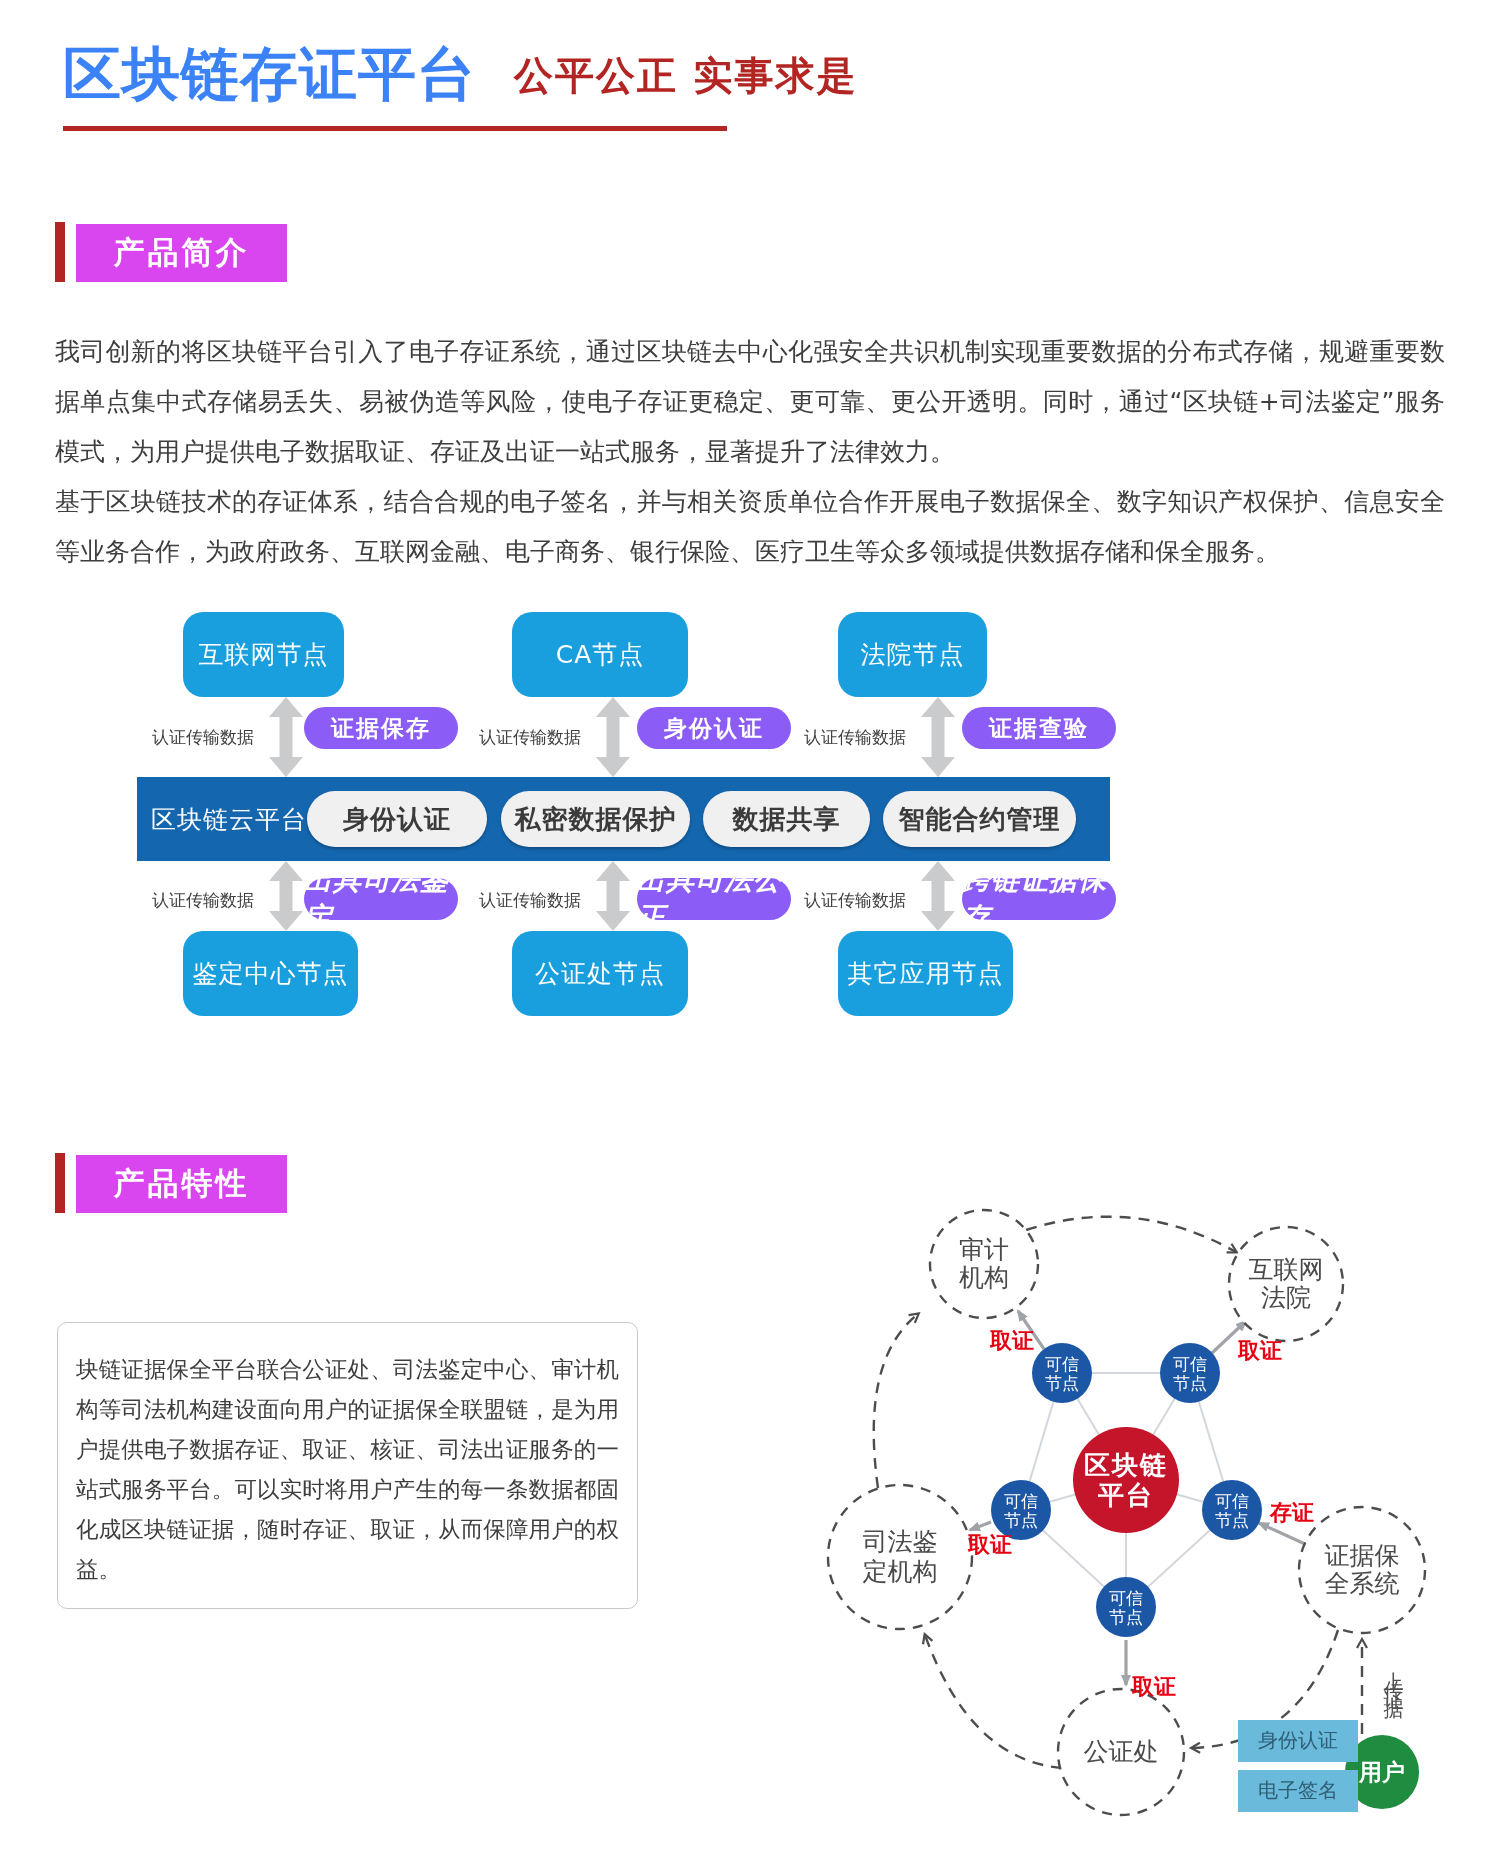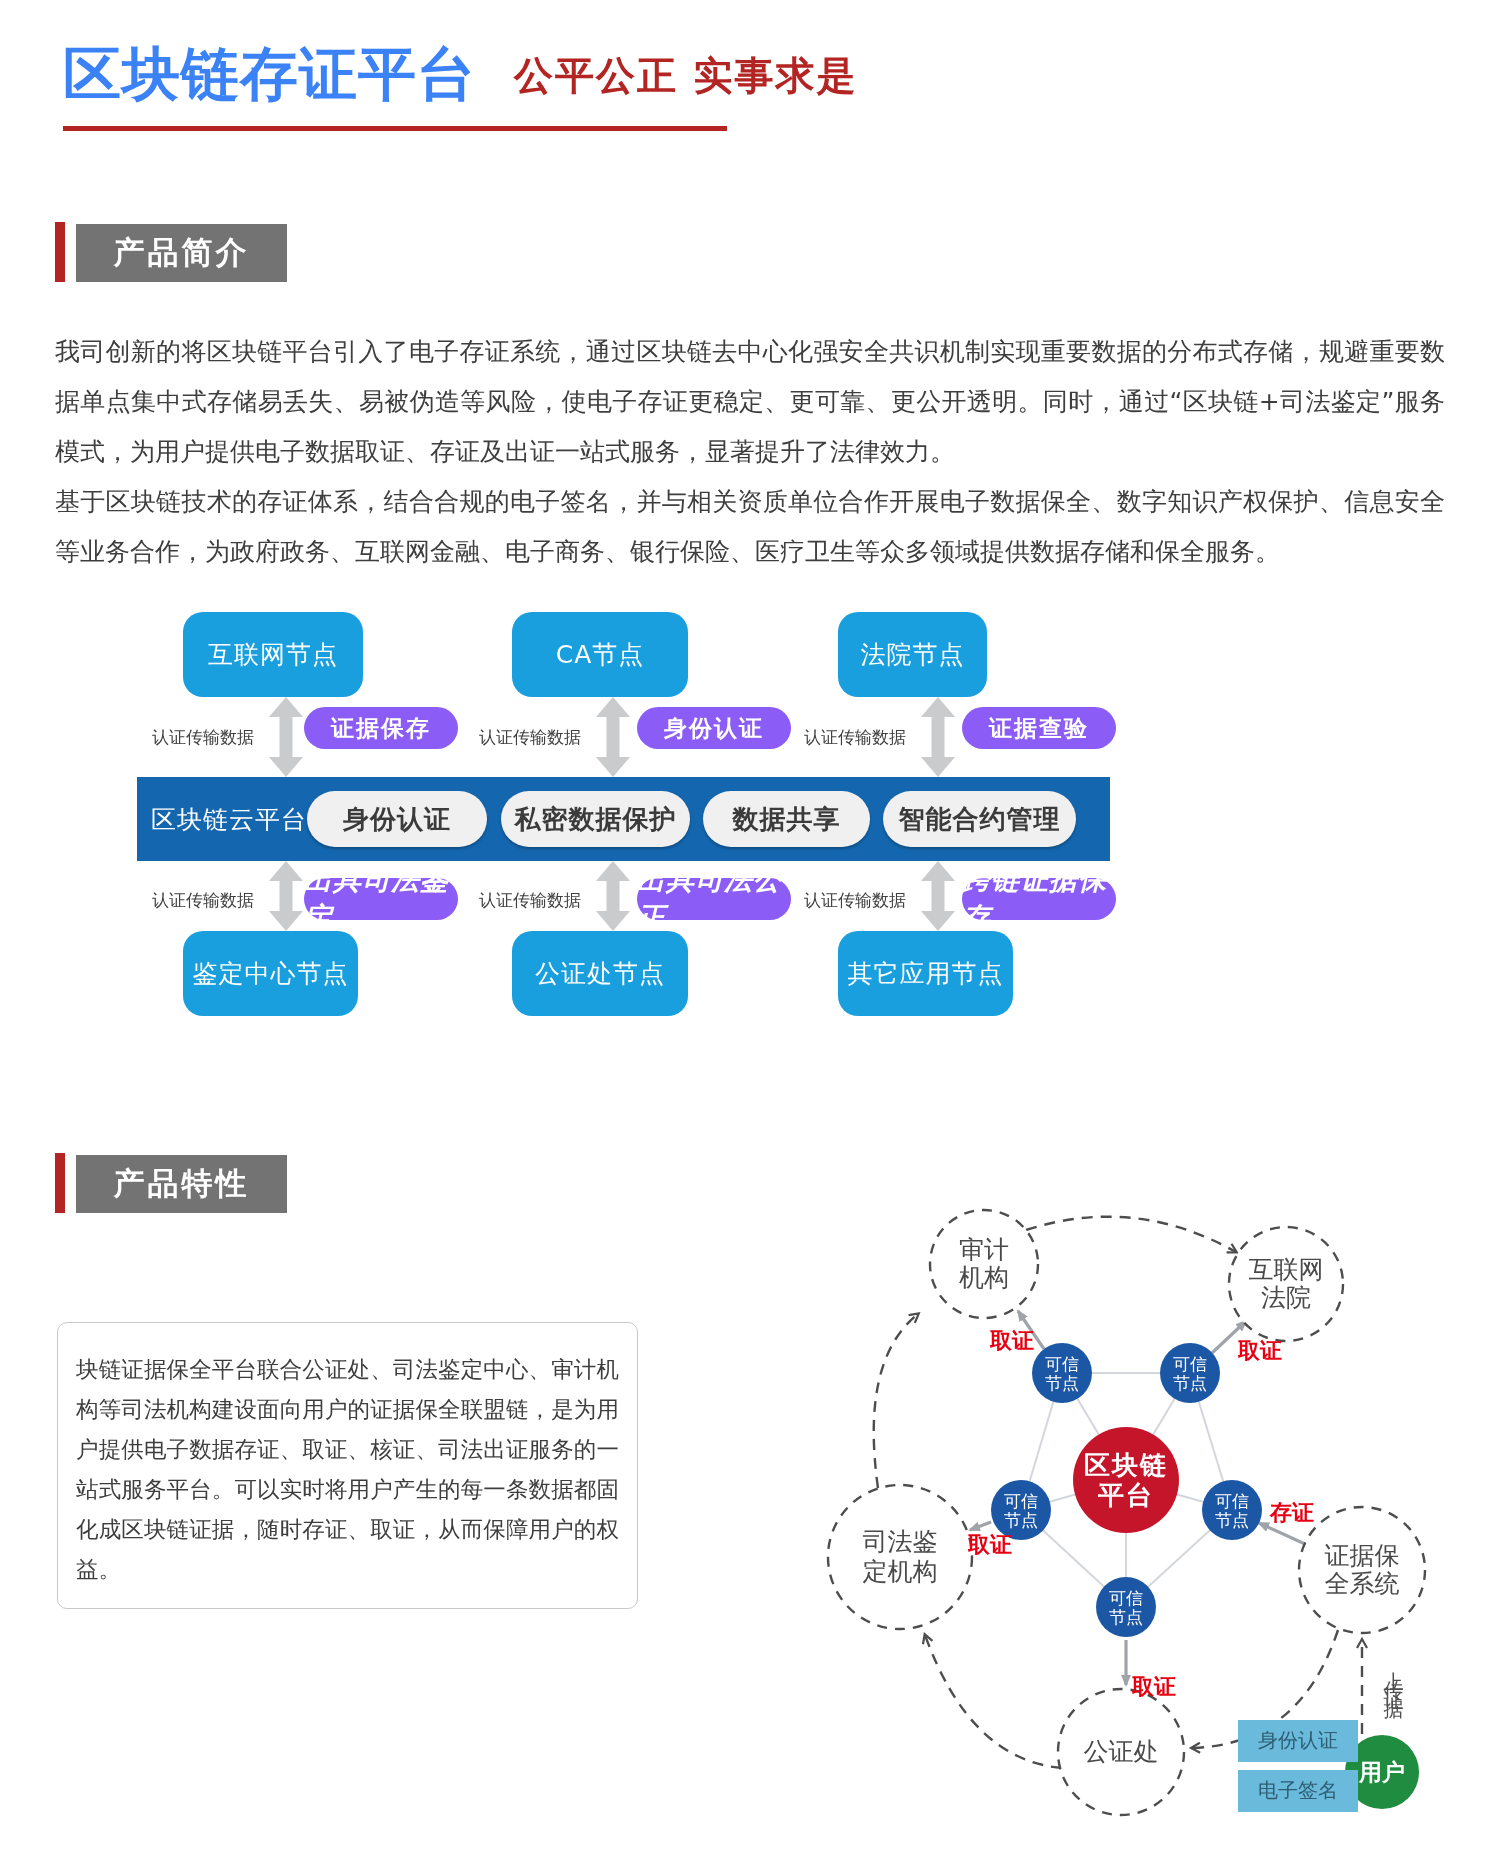--- a/index.html
+++ b/index.html
@@ -6,21 +6,21 @@
   #page{position:relative;width:1500px;height:1861px;background:#fff;overflow:hidden;
         font-family:"DejaVu Sans","Liberation Sans",sans-serif;color:#3e3e3e;}
   .abs{position:absolute;}
   
   .title-row{left:63px;top:40px;display:flex;align-items:flex-end;}
   .main-title{font-size:58px;font-weight:bold;color:#3b82f6;line-height:1.2;letter-spacing:1px;}
   .sub-title{font-size:39px;font-weight:bold;color:#b32522;margin-left:38px;padding-bottom:7px;letter-spacing:2px;}
   .title-underline{left:63px;top:126px;width:664px;height:5px;background:#b32522;}
   
   .sec-bar{width:10px;height:60px;background:#b32522;}
-  .sec-box{width:211px;height:58px;background:#737373;color:#fff;font-size:31px;font-weight:bold;
+  .sec-box{width:211px;height:58px;background:#d946ef;color:#fff;font-size:31px;font-weight:bold;
            display:flex;align-items:center;justify-content:center;letter-spacing:3px;}
   
   .intro-text{left:55px;top:327px;width:1390px;font-size:25px;line-height:50px;text-align:justify;color:#3e3e3e;}
   .intro-text p{margin:0;}
   
   .node-box{height:85px;background:#199fdd;border-radius:20px;color:#fff;font-size:25px;
             display:flex;align-items:center;justify-content:center;letter-spacing:1px;}
   .conn-label{font-size:17px;color:#3f3f3f;white-space:nowrap;}
   .pill{height:42px;background:#8b5cf6;border-radius:21px;color:#fff;font-weight:bold;
         display:flex;align-items:center;justify-content:center;}
@@ -58,21 +58,21 @@
   <div class="abs title-underline"></div>
 
   <div class="abs sec-bar" style="left:55px;top:222px;"></div>
   <div class="abs sec-box" style="left:76px;top:224px;">产品简介</div>
 
   <div class="abs intro-text">
     <p>我司创新的将区块链平台引入了电子存证系统，通过区块链去中心化强安全共识机制实现重要数据的分布式存储，规避重要数据单点集中式存储易丢失、易被伪造等风险，使电子存证更稳定、更可靠、更公开透明。同时，通过“区块链+司法鉴定”服务模式，为用户提供电子数据取证、存证及出证一站式服务，显著提升了法律效力。</p>
     <p>基于区块链技术的存证体系，结合合规的电子签名，并与相关资质单位合作开展电子数据保全、数字知识产权保护、信息安全等业务合作，为政府政务、互联网金融、电子商务、银行保险、医疗卫生等众多领域提供数据存储和保全服务。</p>
   </div>
 
-  <div class="abs node-box" style="left:183px;top:612px;width:180px;">互联网节点</div>
+  <div class="abs node-box" style="left:183px;top:612px;width:161px;">互联网节点</div>
   <div class="abs node-box" style="left:512px;top:612px;width:176px;">CA节点</div>
   <div class="abs node-box" style="left:838px;top:612px;width:149px;">法院节点</div>
 
   <div class="abs conn-label" style="left:152px;top:726px;">认证传输数据</div>
   <div class="abs conn-label" style="left:479px;top:726px;">认证传输数据</div>
   <div class="abs conn-label" style="left:804px;top:726px;">认证传输数据</div>
 
   <svg class="abs" style="left:269px;top:697px;" width="34" height="80">
       <polygon points="17,0 34,20 23.5,20 23.5,60 34,60 17,80 0,60 10.5,60 10.5,20 0,20" fill="#c9cbcd"></polygon>
     </svg>

